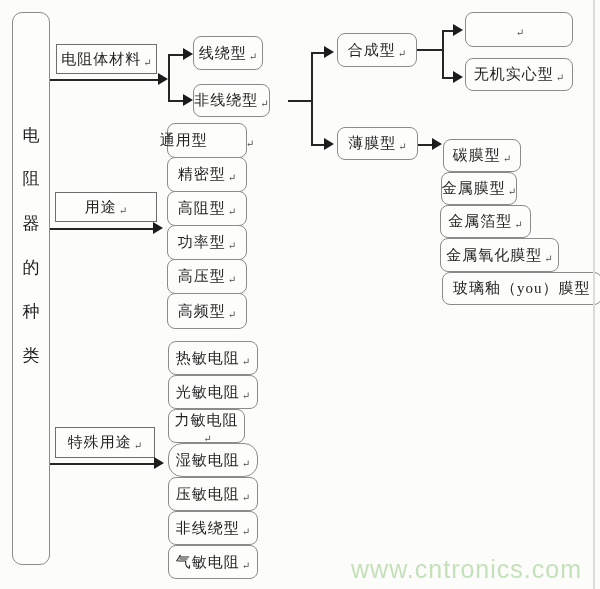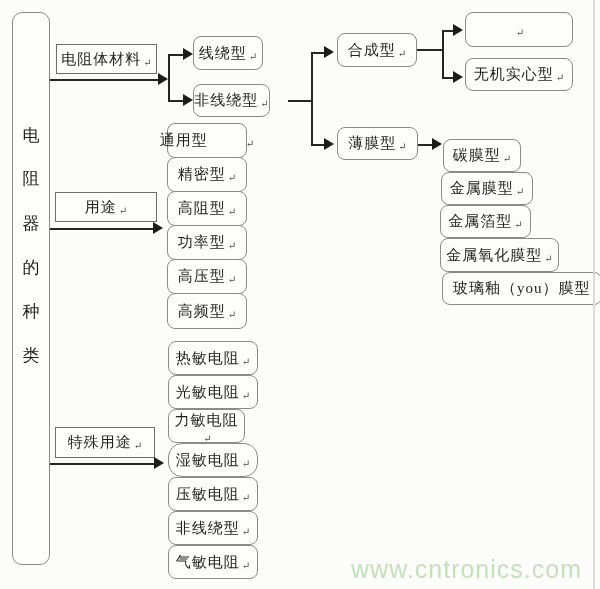--- a/index.html
+++ b/index.html
@@ -127,21 +127,21 @@
       <span class="pm">↵</span>
   </div>
 
   <div class="hl" style="left:418px;top:144px;width:15px;"></div>
   <div class="ar" style="left:432px;top:138px;"></div>
 
   <div class="node" style="left:443px;top:139px;width:78px;height:33px;">
     <span>碳膜型</span>
       <span class="pm">↵</span>
   </div>
-  <div class="node" style="left:441px;top:172px;width:92px;height:33px;">
+  <div class="node" style="left:441px;top:172px;width:76px;height:33px;">
     <span>金属膜型</span>
       <span class="pm">↵</span>
   </div>
   <div class="node" style="left:440px;top:205px;width:91px;height:33px;">
     <span>金属箔型</span>
       <span class="pm">↵</span>
   </div>
   <div class="node" style="left:440px;top:238px;width:119px;height:34px;">
     <span>金属氧化膜型</span>
       <span class="pm">↵</span>

